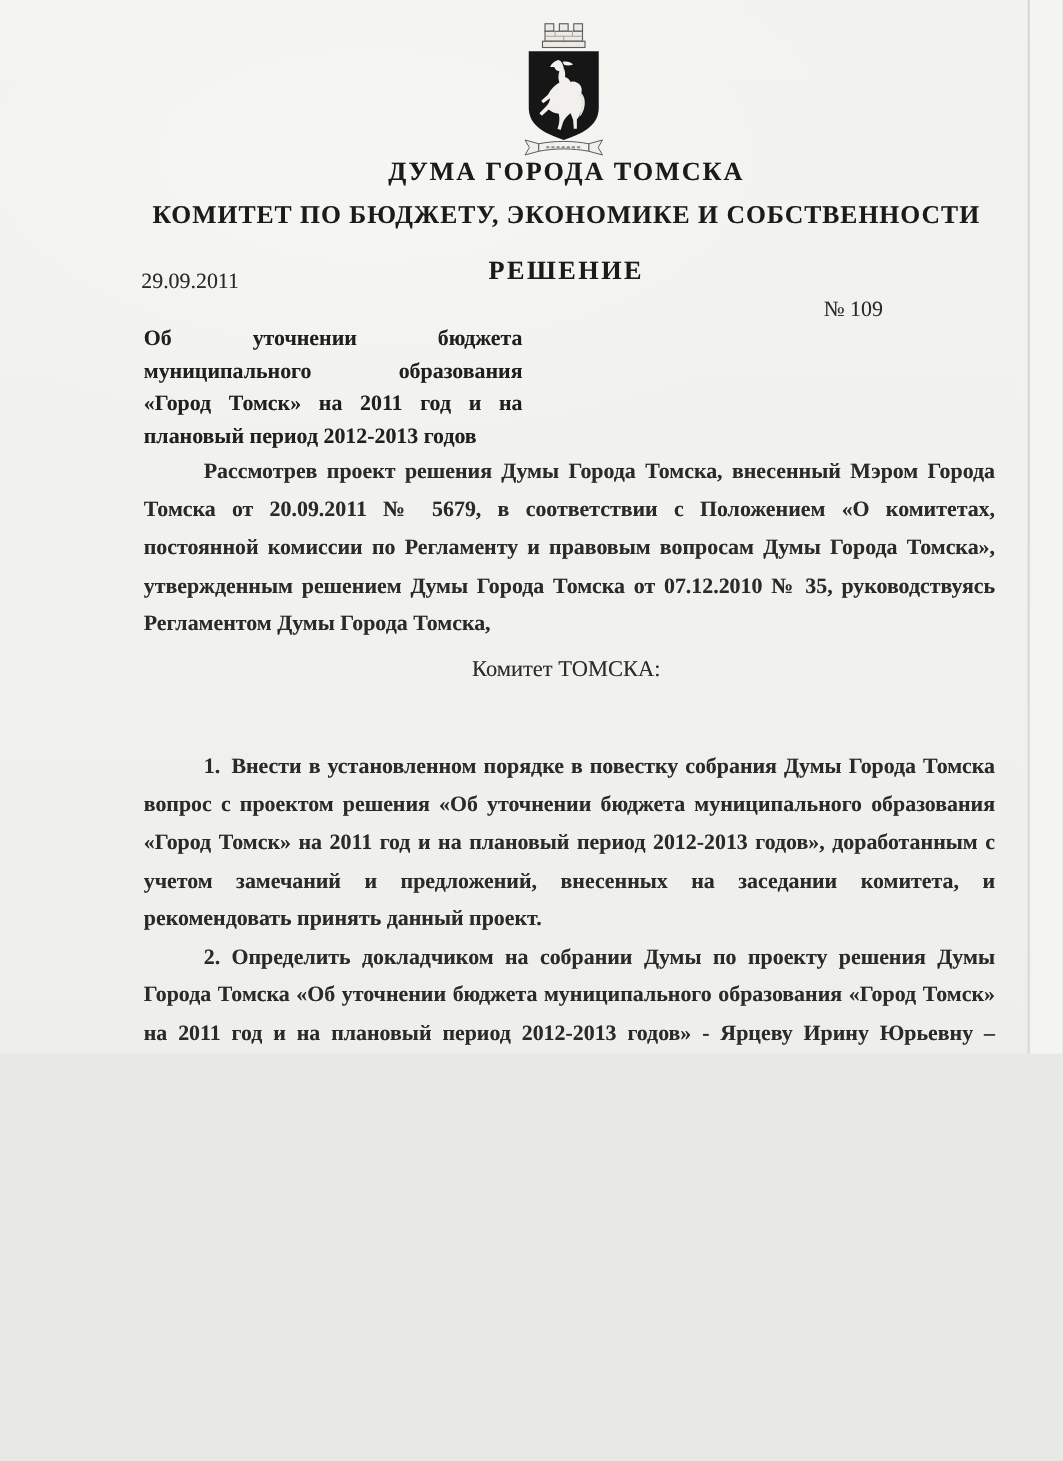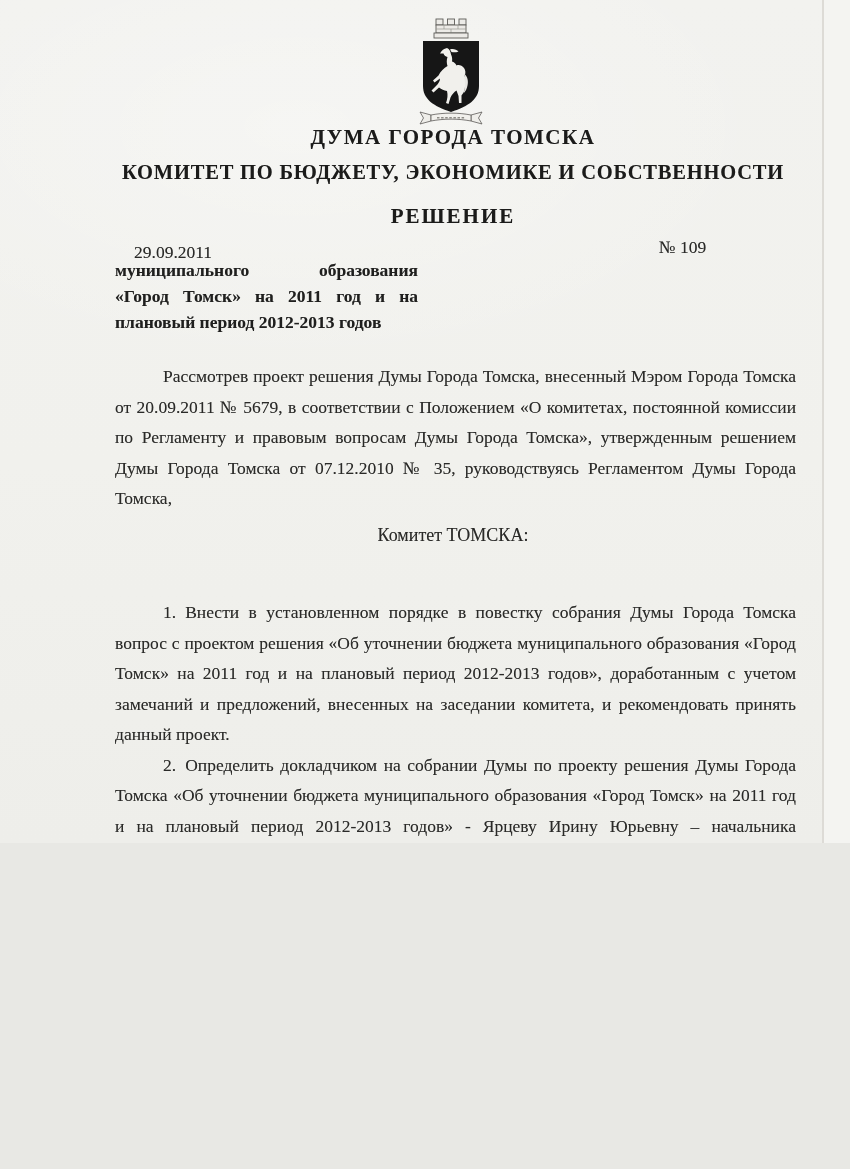--- a/index.html
+++ b/index.html
@@ -25,33 +25,33 @@
   .bottom-strip{position:absolute;left:0;top:1148px;width:850px;height:21px;background:#f7f7f4;}
   .corner-dash{position:absolute;left:0;top:1145px;width:7px;height:6px;background:#4a4a46;}
 
   
   .emblem{position:absolute;left:413px;top:16px;width:76px;height:110px;}
   .center-band{position:absolute;left:105px;width:696px;text-align:center;}
   .org-title{top:125px;font-size:21px;font-weight:bold;letter-spacing:1.5px;color:#1b1b1a;}
   .committee-title{top:161px;font-size:20.5px;font-weight:bold;letter-spacing:0.8px;color:#1b1b1a;}
   .doc-type{top:204px;font-size:21px;font-weight:bold;letter-spacing:2px;color:#1b1b1a;}
 
-  .doc-date{position:absolute;left:113px;top:242px;font-size:17.5px;margin-left:21px;}
+  .doc-date{position:absolute;left:113px;top:214px;font-size:17.5px;}
   .doc-number{position:absolute;left:659px;top:237px;font-size:17.5px;}
 
   
   .subject{position:absolute;left:115px;top:257px;width:303px;
     font-size:17.5px;font-weight:bold;line-height:26px;color:#1f1f1e;}
   .subject .jline{text-align:justify;text-align-last:justify;}
   .subject .lline{text-align:left;}
 
   
   .body-par{position:absolute;left:115px;width:681px;
     font-size:17.5px;line-height:30.5px;text-align:justify;}
-  .body-par p{margin:0;text-indent:48px;}
+  .body-par p{margin:0;text-indent:48px;font-weight:bold;}
   .preamble{top:361px;}
   .resolved-heading{top:525px;font-size:18px;}
   .items{top:597px;}
   .item-number{margin-right:9px;}
 
   
   .sig-role{position:absolute;left:110px;top:1000px;font-size:17.5px;}
   .sig-name{position:absolute;left:637px;top:1024px;font-size:17.5px;}
   .sig-scribble{position:absolute;left:184px;top:950px;width:480px;height:168px;}
 </style>
@@ -105,20 +105,21 @@
   </svg>
 
   <div class="center-band org-title doc-text">ДУМА ГОРОДА ТОМСКА</div>
   <div class="center-band committee-title doc-text">КОМИТЕТ ПО БЮДЖЕТУ, ЭКОНОМИКЕ И СОБСТВЕННОСТИ</div>
   <div class="center-band doc-type doc-text">РЕШЕНИЕ</div>
 
   <div class="doc-date doc-text">29.09.2011</div>
   <div class="doc-number doc-text">№ 109</div>
 
   <div class="subject doc-text">
+    <div class="jline">Об уточнении бюджета</div>
     <div class="jline">муниципального образования</div>
     <div class="jline">«Город Томск» на 2011 год и на</div>
     <div class="lline">плановый период 2012-2013 годов</div>
   </div>
 
   <div class="body-par preamble doc-text">
     <p>Рассмотрев проект решения Думы Города Томска, внесенный Мэром Города Томска от 20.09.2011 № 5679, в соответствии с Положением «О комитетах, постоянной комиссии по Регламенту и правовым вопросам Думы Города Томска», утвержденным решением Думы Города Томска от 07.12.2010 № 35, руководствуясь Регламентом Думы Города Томска,</p>
   </div>
 
   <div class="center-band resolved-heading doc-text">Комитет ТОМСКА:</div>

